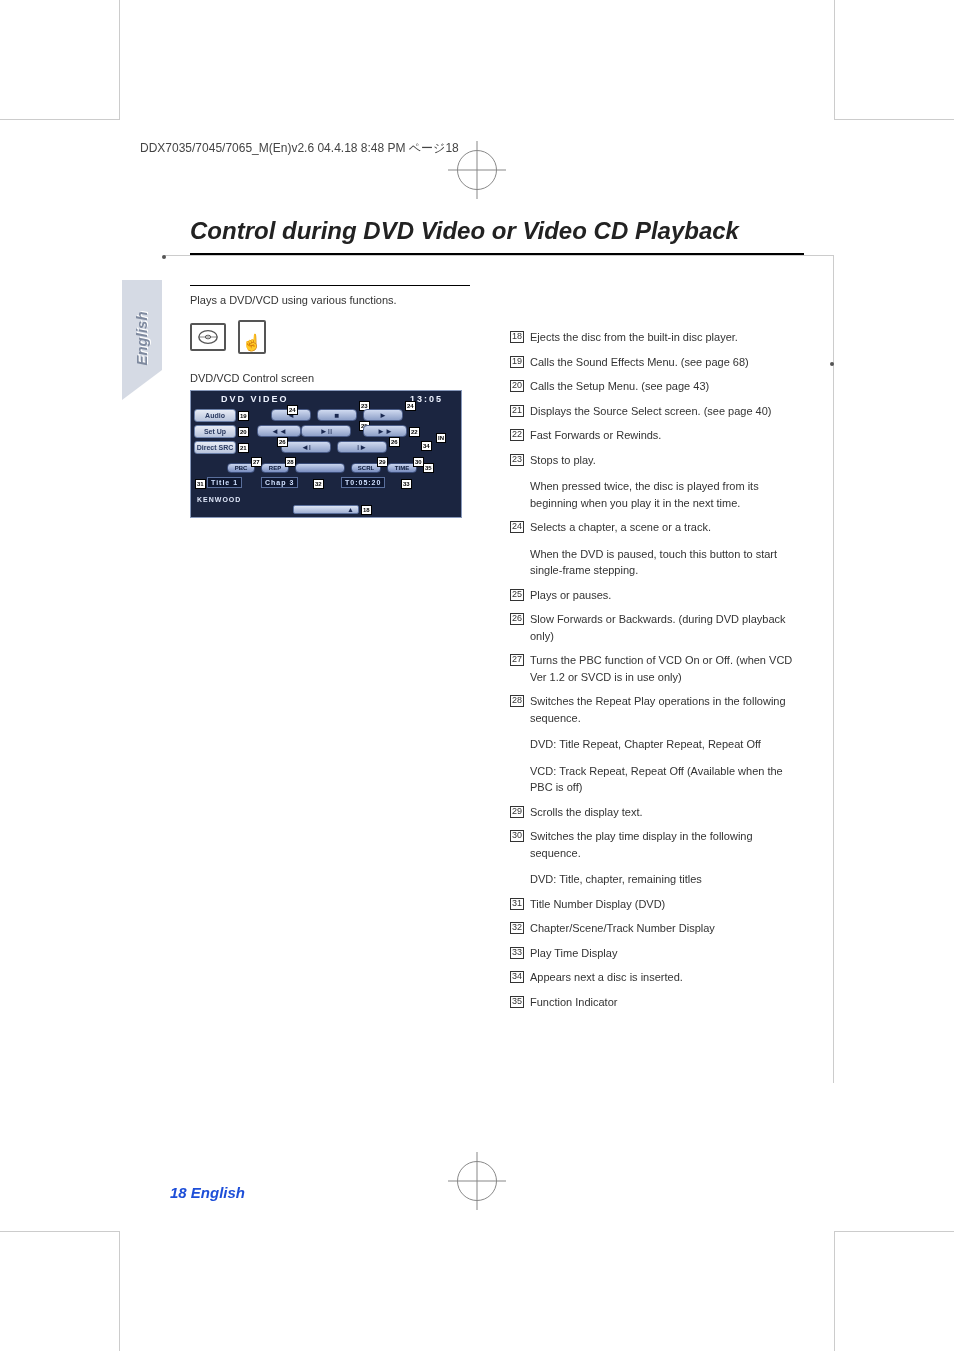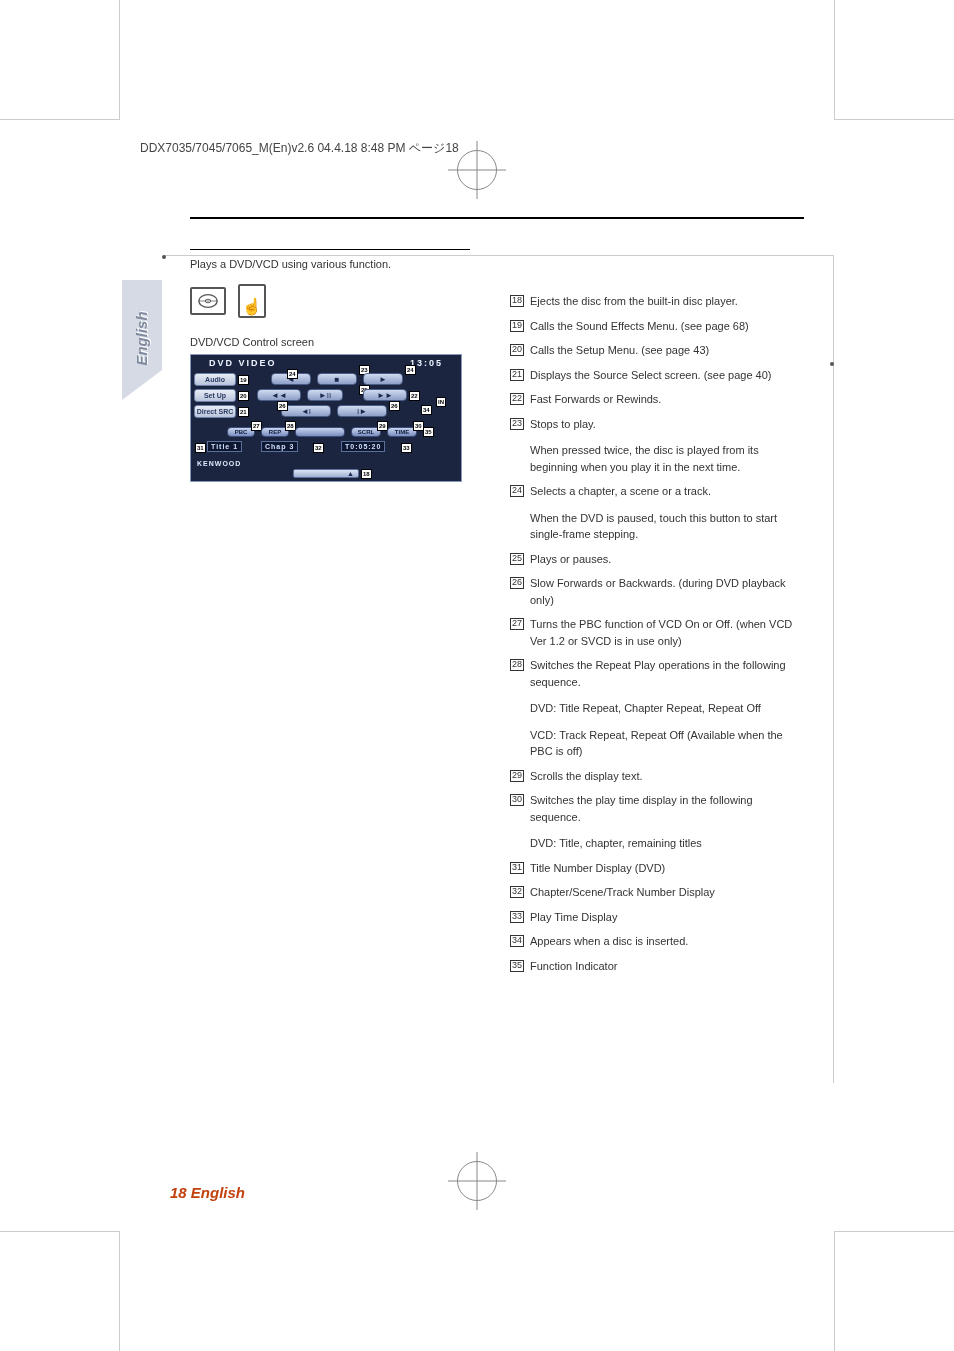--- a/index.html
+++ b/index.html
@@ -95,21 +95,21 @@
     border: 1px solid #8899bb;
     position: relative;
     font-family: Arial, sans-serif;
   }
   .dvd-top {
     color: #eef3ff;
     font-size: 9px;
     font-weight: bold;
     letter-spacing: 2px;
     padding: 3px 18px;
-    display: flex; justify-content: space-between;
+    display: flex; justify-content: space-between; margin-left: 12px;
   }
   .side-btn {
     position: absolute;
     left: 3px;
     width: 42px; height: 13px;
     background: linear-gradient(#e8ecf5,#b8c4dc);
     border: 1px solid #6a7fa8;
     border-radius: 3px;
     font-size: 7px; font-weight: bold;
     color: #2a3a60;
@@ -173,21 +173,21 @@
   }
   .desc-text { flex: 1; }
   .sub { margin-top: 10px; }
   .footer {
     position: absolute;
     bottom: 30px;
     left: 50px;
     font-style: italic;
     font-weight: bold;
     font-size: 15px;
-    color: #c2410c;
+    color: #1d4ed8;
   }
   .thin-rule-top { position: absolute; top: 135px; left: 44px; right: 0; height: 1px; background:#ccc;}
   .dot-left { position:absolute; left: 42px; top: 135px; width:4px; height:4px; background:#555; border-radius:50%;}
   .dot-right { position:absolute; right: 0; top: 242px; width:4px; height:4px; background:#555; border-radius:50%;}
   .rt-line { position:absolute; right: 0; top: 135px; width: 1px; bottom: 148px; background:#ccc;}
 </style>
 </head>
 <body>
 
 <div class="corner tl"></div>
@@ -208,26 +208,27 @@
   <div class="rt-line"></div>
   <div class="dot-right"></div>
 
   <div class="lang-tab">
     <svg width="40" height="120" viewBox="0 0 40 120">
       <path d="M 0 0 L 40 0 L 40 90 L 0 120 Z" fill="#d5dae4"></path>
     </svg>
     <div class="txt">English</div>
   </div>
 
+  <h1 class="page-title">Control during DVD Video or Video CD Playback</h1>
   <div class="title-rule"></div>
 
   <div class="content">
     <div class="col-left">
       <div class="sec-rule"></div>
-      <div class="intro">Plays a DVD/VCD using various function.</div>
+      <div class="intro">Plays a DVD/VCD using various functions.</div>
 
       <div class="icons-row">
         <div class="disc-icon">
           <svg viewBox="0 0 24 18">
               <ellipse cx="12" cy="9" rx="10" ry="7" fill="none" stroke="#555" stroke-width="1.5"></ellipse>
               <ellipse cx="12" cy="9" rx="3" ry="2" fill="none" stroke="#555" stroke-width="1"></ellipse>
               <line x1="2" y1="9" x2="22" y2="9" stroke="#555" stroke-width="0.8"></line>
             </svg>
         </div>
         <div class="hand-icon">☝</div>
@@ -251,21 +252,21 @@
         <div class="tiny-num" style="top:52px; left:47px">21</div>
 
         <div class="ctrl-btn" style="top:18px; left:80px; width:40px">◄</div>
         <div class="tiny-num" style="top:14px; left:96px">24</div>
         <div class="ctrl-btn" style="top:18px; left:126px; width:40px">■</div>
         <div class="tiny-num" style="top:10px; left:168px">23</div>
         <div class="ctrl-btn" style="top:18px; left:172px; width:40px">►</div>
         <div class="tiny-num" style="top:10px; left:214px">24</div>
 
         <div class="ctrl-btn" style="top:34px; left:66px; width:44px">◄◄</div>
-        <div class="ctrl-btn" style="top:34px; left:116px; width:36px">►II</div>
+        <div class="ctrl-btn" style="top:34px; left:110px; width:50px">►II</div>
         <div class="tiny-num" style="top:30px; left:168px">25</div>
         <div class="ctrl-btn" style="top:34px; left:172px; width:44px">►►</div>
         <div class="tiny-num" style="top:36px; left:218px">22</div>
 
         <div class="ctrl-btn" style="top:50px; left:90px; width:50px">◄I</div>
         <div class="tiny-num" style="top:46px; left:86px">26</div>
         <div class="ctrl-btn" style="top:50px; left:146px; width:50px">I►</div>
         <div class="tiny-num" style="top:46px; left:198px">26</div>
         <div class="tiny-num" style="top:50px; left:230px">34</div>
         <div class="tiny-num" style="top:42px; left:245px">IN</div>
@@ -355,21 +356,21 @@
           <div class="desc-item">
             <span class="num-box">32</span>
             <div class="desc-text">Chapter/Scene/Track Number Display</div>
           </div>
           <div class="desc-item">
             <span class="num-box">33</span>
             <div class="desc-text">Play Time Display</div>
           </div>
           <div class="desc-item">
             <span class="num-box">34</span>
-            <div class="desc-text">Appears when a disc is inserted.</div>
+            <div class="desc-text">Appears next a disc is inserted.</div>
           </div>
           <div class="desc-item">
             <span class="num-box">35</span>
             <div class="desc-text">Function Indicator</div>
           </div>
         </div>
     </div>
   </div>
 
   <div class="footer">18 English</div>

